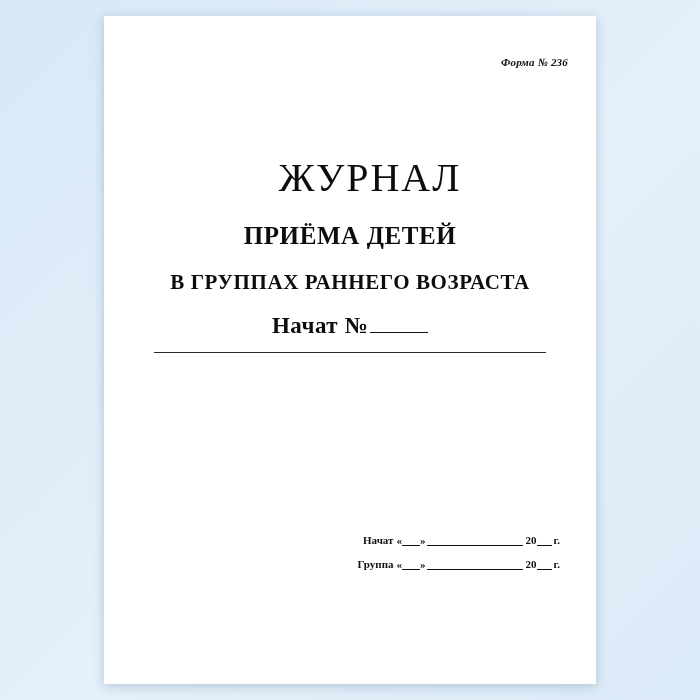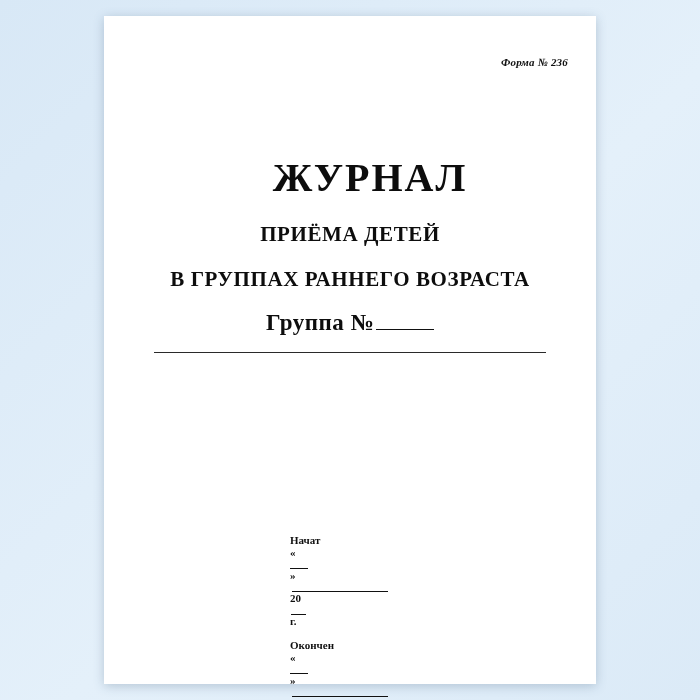--- a/index.html
+++ b/index.html
@@ -42,30 +42,30 @@
   .title-block {
     position: absolute;
     left: 0;
     right: 0;
     top: 140px;
     text-align: center;
     color: #0d0d0d;
   }
   .title-main {
     font-family: "Liberation Serif", serif;
-    font-weight: bold;
+    font-weight: normal;
     font-size: 40px;
     letter-spacing: 2px;
     line-height: 1.1;
     margin-left: 40px;
   }
   .title-sub1 {
     font-family: "Liberation Serif", serif;
     font-weight: bold;
-    font-size: 21px;
+    font-size: 25px;
     letter-spacing: 0.6px;
     margin-top: 22px;
   }
   .title-sub2 {
     font-family: "Liberation Serif", serif;
     font-weight: bold;
     font-size: 21px;
     letter-spacing: 0.6px;
     margin-top: 20px;
   }
@@ -108,25 +108,24 @@
     right: 36px;
     top: 518px;
     width: 270px;
     font-family: "Liberation Serif", serif;
     font-weight: bold;
     font-size: 11px;
     color: #101010;
   }
   .footer-row {
     display: flex;
-    align-items: flex-start;
+    align-items: flex-end;
     justify-content: flex-end;
     margin-bottom: 12px;
     white-space: nowrap;
-    flex-direction: column;
   }
   .footer-label {
     margin-right: 3px;
   }
   .blank-sm {
     display: inline-block;
     width: 18px;
     border-bottom: 1px solid #111;
     height: 10px;
   }
@@ -151,41 +150,41 @@
 <div class="stage">
   <div class="page">
 
     <div class="form-no">Форма № 236</div>
 
     <div class="title-block">
       <div class="title-main">ЖУРНАЛ</div>
       <div class="title-sub1">ПРИЁМА ДЕТЕЙ</div>
       <div class="title-sub2">В ГРУППАХ РАННЕГО ВОЗРАСТА</div>
       <div class="group-line">
-        <span>Группа №</span><span class="group-blank"></span>
+        <span>Начат №</span><span class="group-blank"></span>
       </div>
     </div>
 
     <div class="org-block">
       <div class="org-rule"></div>
     </div>
 
     <div class="footer-block">
       <div class="footer-row">
         <span class="footer-label">Начат</span>
         <span>«</span>
           <span class="blank-sm"></span>
           <span>»</span>
           <span class="blank-lg"></span>
           <span>20</span>
           <span class="blank-xs"></span>
           <span>г.</span>
       </div>
       <div class="footer-row">
-        <span class="footer-label">Окончен</span>
+        <span class="footer-label">Группа</span>
         <span>«</span>
           <span class="blank-sm"></span>
           <span>»</span>
           <span class="blank-lg"></span>
           <span>20</span>
           <span class="blank-xs"></span>
           <span>г.</span>
       </div>
     </div>
 

